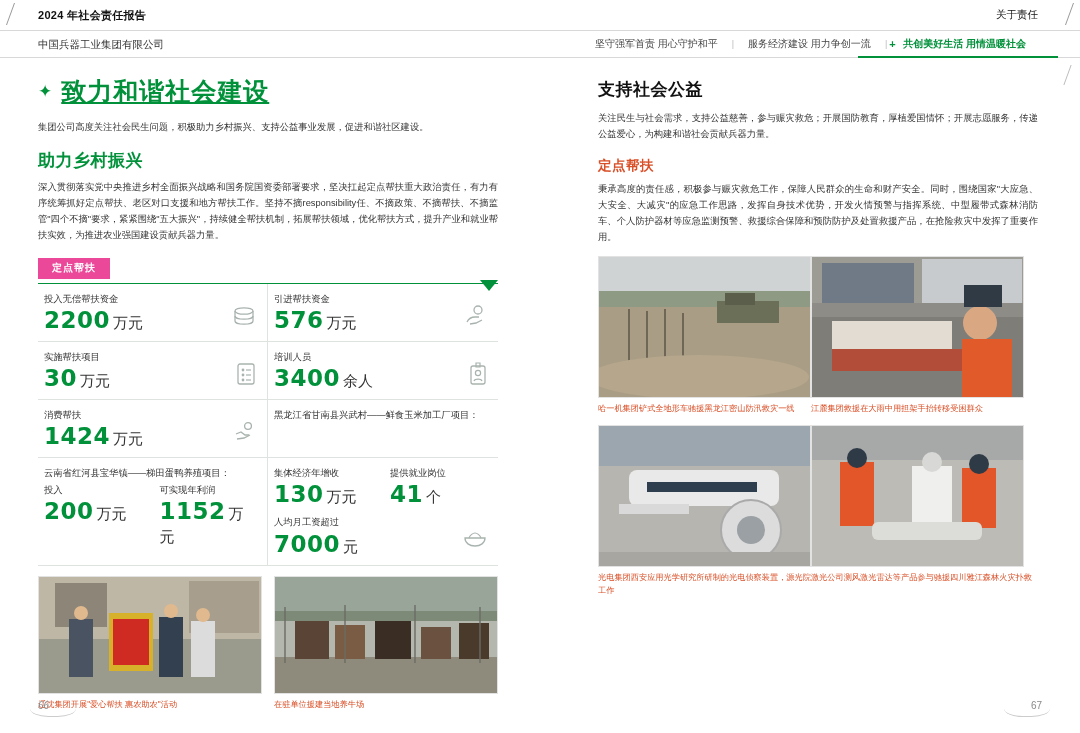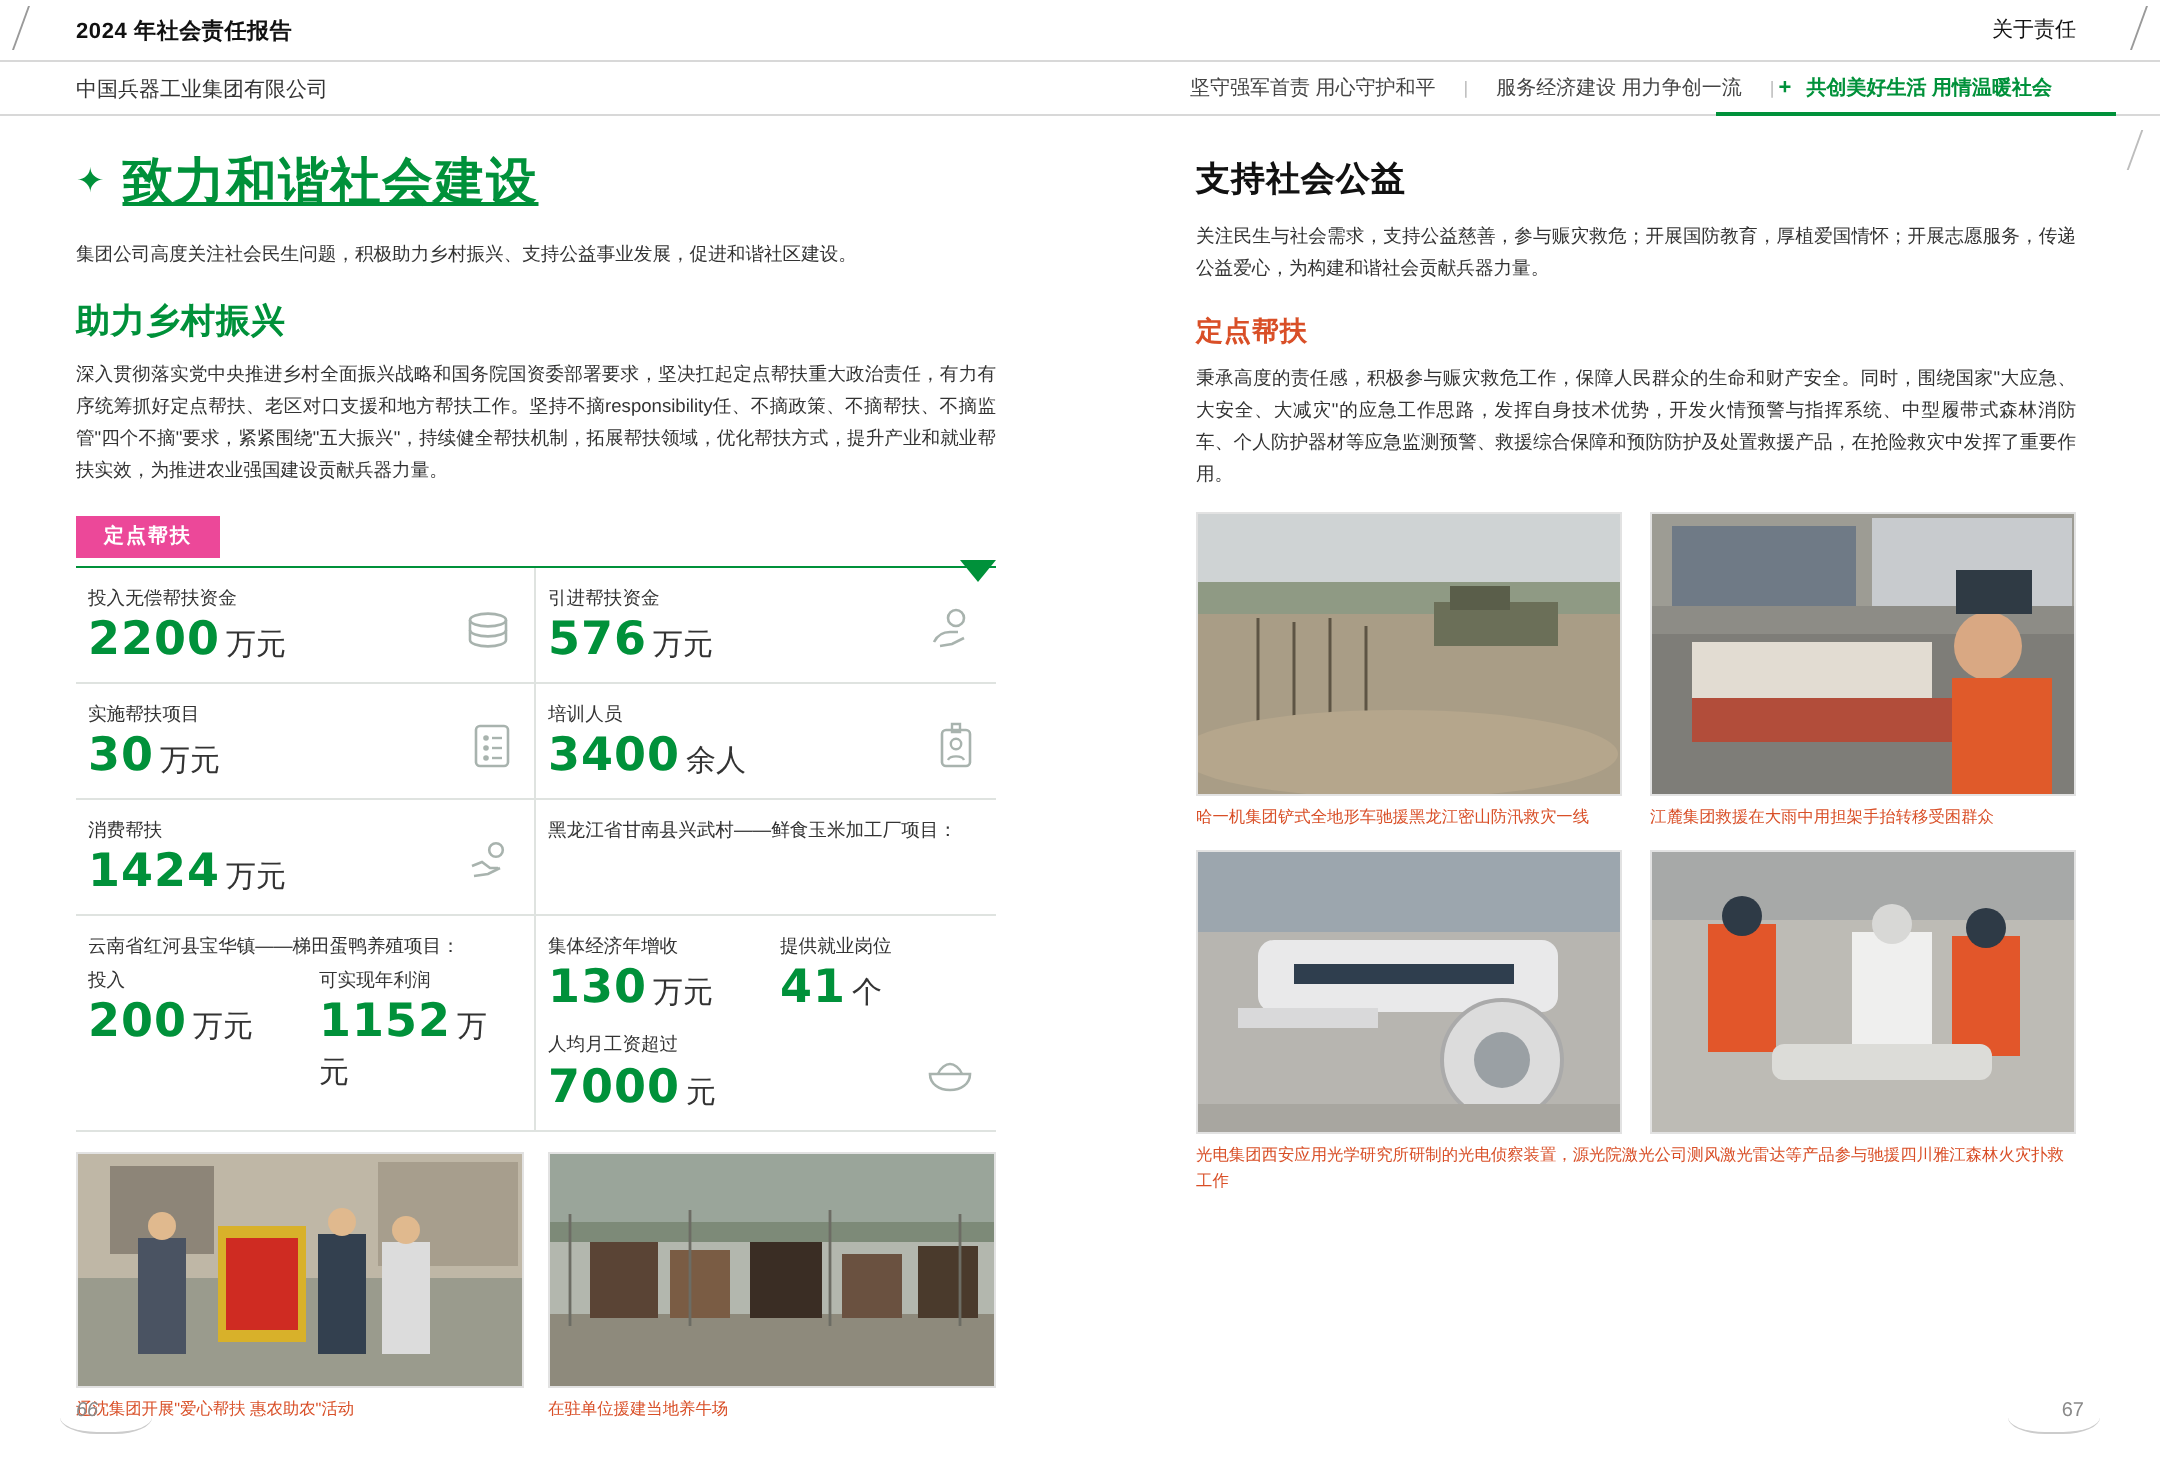--- a/index.html
+++ b/index.html
@@ -139,21 +139,21 @@
   .photos{margin-top:10px;display:flex;gap:12px;}
   .photo{width:224px;}
   .ph-img{
     width:224px;height:118px;border:1px solid #e2e2e2;box-sizing:border-box;
     background:#ccc;position:relative;overflow:hidden;
   }
   .cap{
     font-size:8.2px;color:#d94f27;margin-top:5px;line-height:1.5;
   }
   .rphotos{margin-top:10px;}
-  .rrow{display:flex;gap:14px;margin-bottom:10px;font-family:Liberation Serif, serif;}
+  .rrow{display:flex;margin-bottom:10px;font-family:Liberation Serif, serif;}
   .rphoto{width:213px;}
   .rph-img{
     width:213px;height:142px;border:1px solid #e2e2e2;box-sizing:border-box;
     background:#bbb;position:relative;overflow:hidden;
   }
 
   
   .footer-left{
     position:absolute;left:38px;bottom:22px;font-size:10px;color:#8a8a8a;font-style:italic;
   }

